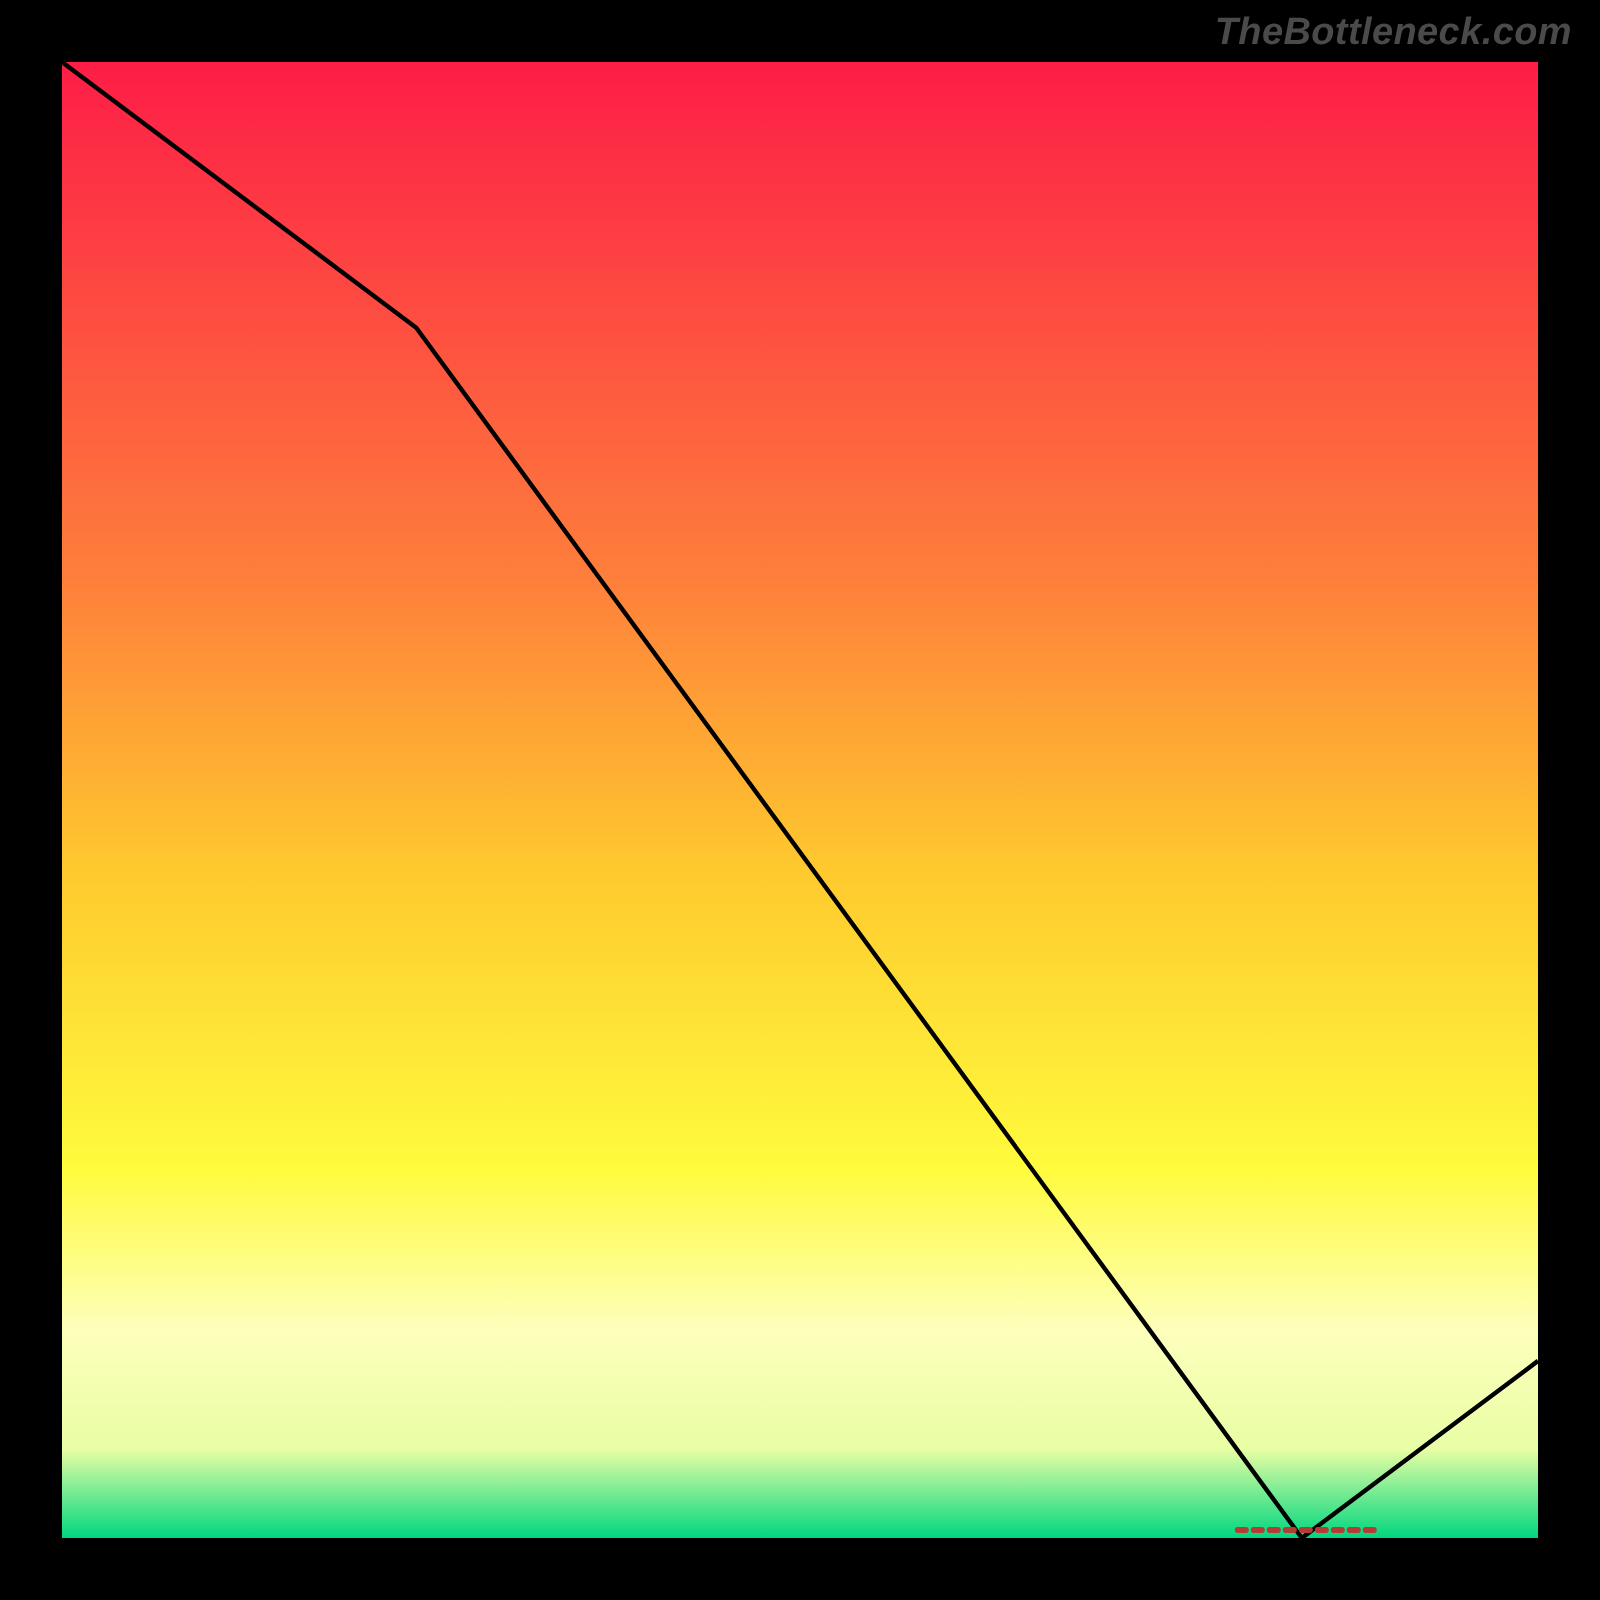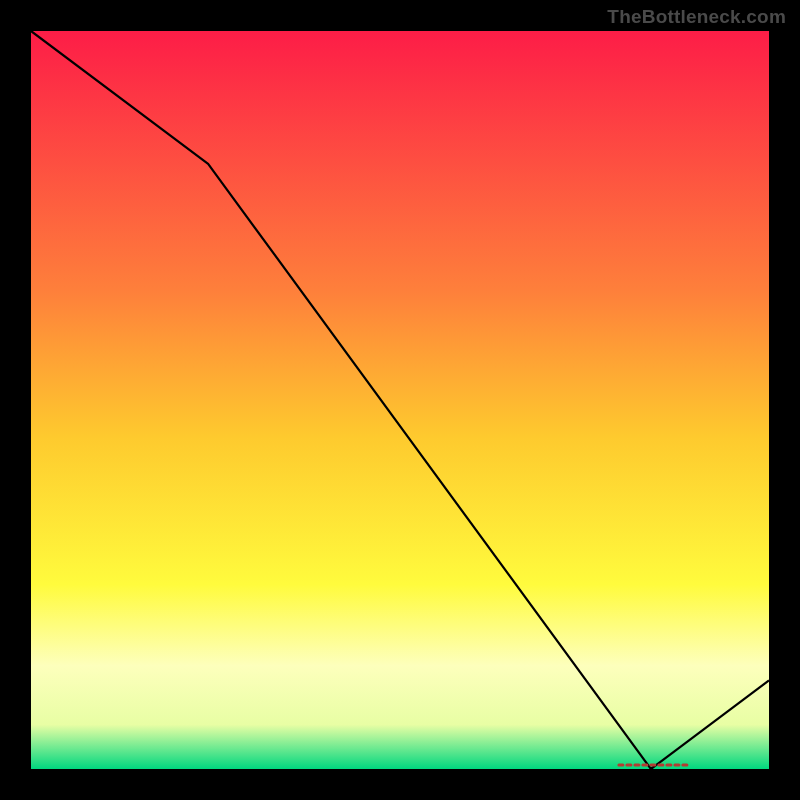--- a/index.html
+++ b/index.html
@@ -9,20 +9,21 @@
     height: 800px;
     background: #000;
     font-family: Arial, Helvetica, sans-serif;
     overflow: hidden;
   }
   .frame {
     position: relative;
     width: 800px;
     height: 800px;
     background: #000;
+    font-style: italic;
   }
   .watermark {
     position: absolute;
     top: 6px;
     right: 14px;
     color: #4a4a4a;
     font-size: 19px;
     font-weight: bold;
     letter-spacing: 0.2px;
     z-index: 10;

